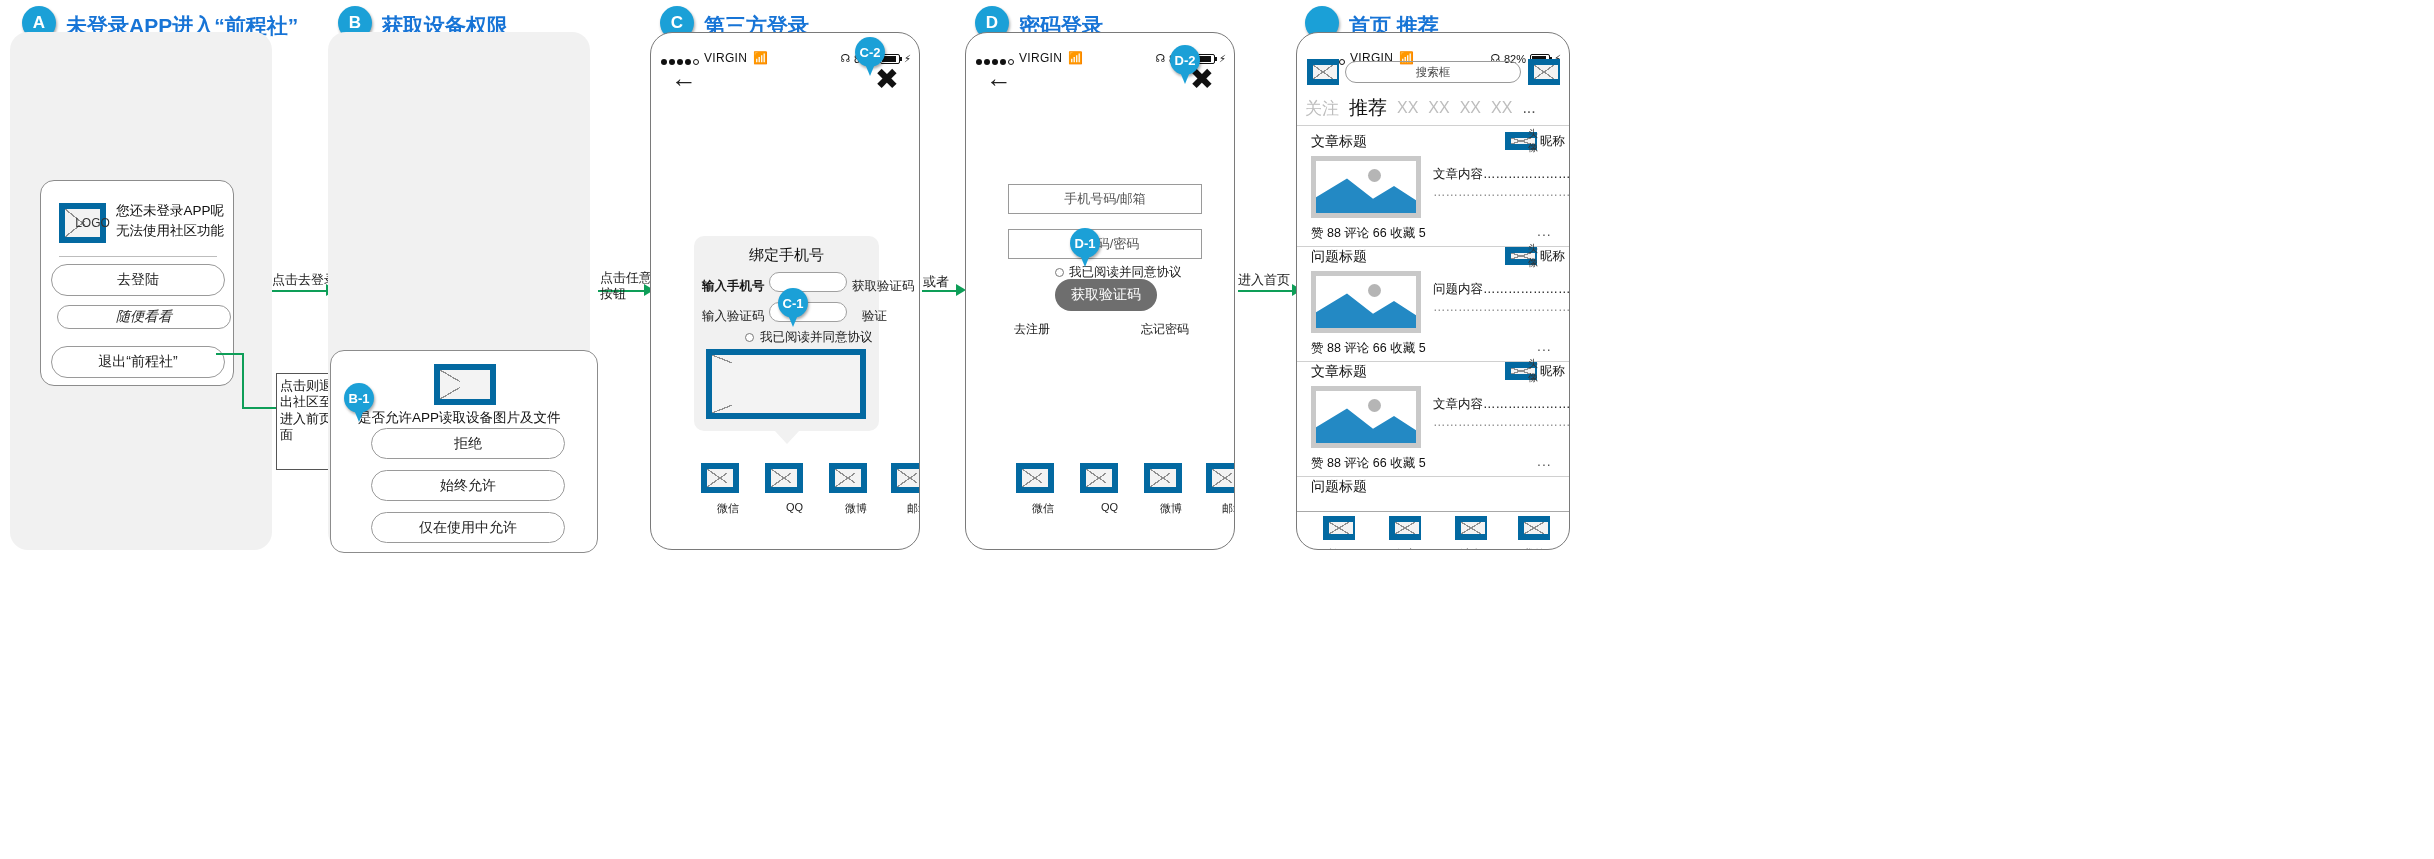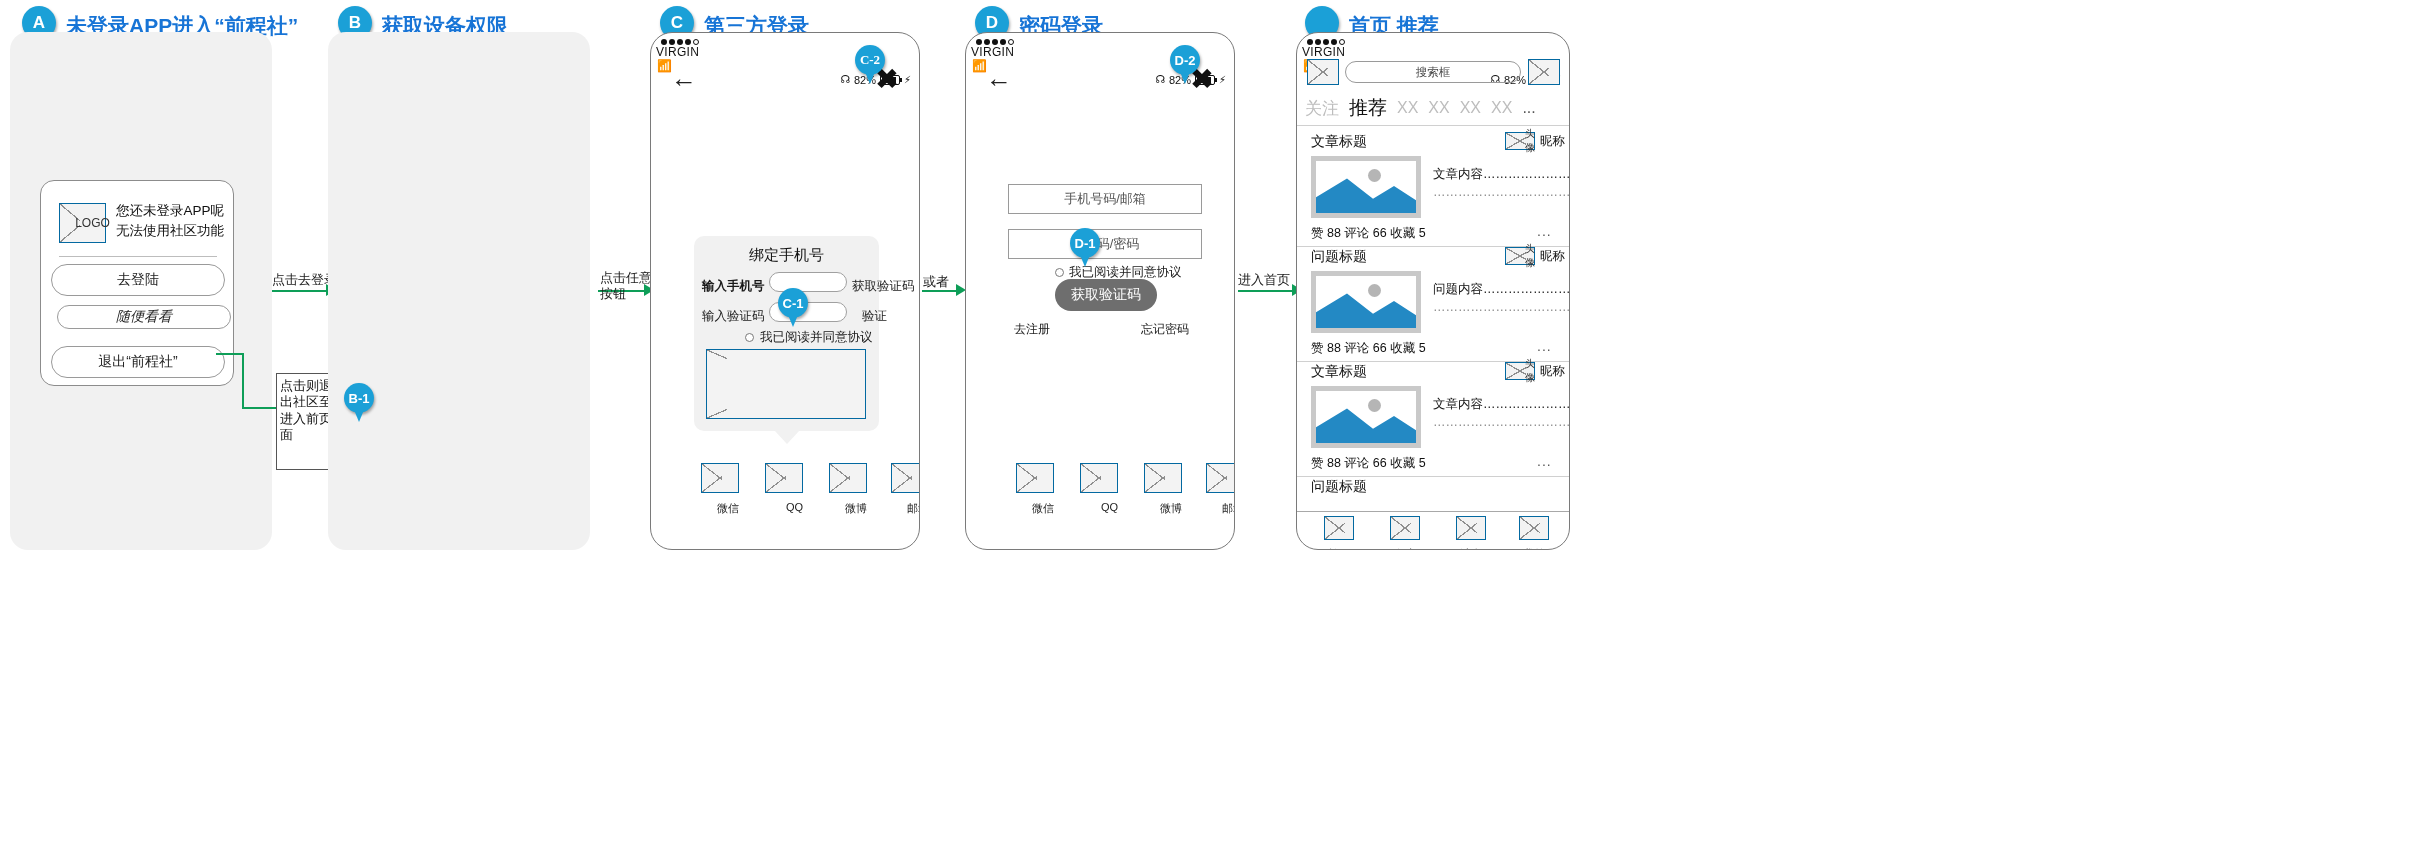--- a/index.html
+++ b/index.html
@@ -44,21 +44,21 @@
     position:absolute; background:#f1f1f1; border-radius:18px;
   }
 
   
   .wdialog {
     position:absolute; background:#ffffff; border:1px solid #8c8c8c;
     border-radius:14px;
   }
 
   .xbox {
-    position:relative; background:#f3f3f3; border:1px solid #0369a1;
+    position:relative; background:#f3f3f3; border:6px solid #0369a1;
     display:inline-block;
     padding-left:20px;
   }
   .xbox::before, .xbox::after {
     content:""; position:absolute; left:0; top:0; width:100%; height:100%;
     background:
       linear-gradient(to top right, transparent calc(50% - 0.6px), #8f8f8f calc(50% - 0.6px), #8f8f8f calc(50% + 0.6px), transparent calc(50% + 0.6px));
   }
   .xbox::after {
     background:
@@ -78,21 +78,21 @@
 
   .divider { position:absolute; background:#bdbdbd; height:1px; }
 
   
   .phone {
     position:absolute; background:#fff; border:1px solid #7a7a7a;
     border-radius:22px; overflow:hidden;
   }
   .status-bar {
     position:absolute; left:0; right:0; top:0; height:26px;
-    display:flex; align-items:flex-start; font-size:12px; color:#111;flex-direction:column;
+    display:flex; align-items:flex-end; font-size:12px; color:#111;
   }
   .sig-dots { display:inline-flex; gap:2px; align-items:center; margin-left:10px;}
   .sig-dots i { width:6px; height:6px; border-radius:50%; background:#111; display:block; }
   .sig-dots i.hollow { background:transparent; border:1px solid #111; width:6px; height:6px; }
   .carrier { margin-left:5px; font-size:12px; letter-spacing:.3px; }
   .wifi { margin-left:6px; font-size:12px; }
   .bat-wrap { margin-left:auto; margin-right:8px; display:flex; align-items:center; gap:4px; font-size:11px; }
   .bat { width:20px; height:10px; border:1px solid #111; border-radius:2px; position:relative; }
   .bat::after { content:""; position:absolute; right:-3px; top:2.5px; width:2px; height:4px; background:#111; }
   .bat > b { position:absolute; left:1px; top:1px; bottom:1px; width:80%; background:#111; display:block; }
@@ -210,20 +210,30 @@
   <div class="note-box" style="left:276px; top:373px; width:72px; height:97px;">点击则退出社区至进入前页面</div>
 
   <div class="pin" style="left:338px; top:6px;">
     <div class="head">B</div>
     <div class="tail"></div>
   </div>
   <div class="section-title" style="left:382px; top:12px;">获取设备权限</div>
 
   <div class="gray-panel" style="left:328px; top:32px; width:262px; height:518px;"></div>
 
+  <div class="wdialog" style="left:330px; top:350px; width:268px; height:203px;">
+    <div class="xbox" style="position:absolute; left:103px; top:13px; width:62px; height:41px;">
+      <span></span>
+    </div>
+    <div style="position:absolute; left:27px; top:58px; font-size:13.5px; color:#111;">是否允许APP读取设备图片及文件</div>
+
+    <div class="pill-btn" style="left:40px; top:77px; width:194px; height:31px;">拒绝</div>
+    <div class="pill-btn" style="left:40px; top:119px; width:194px; height:31px;">始终允许</div>
+    <div class="pill-btn" style="left:40px; top:161px; width:194px; height:31px;">仅在使用中允许</div>
+  </div>
   <div class="pin small" style="left:344px; top:383px; z-index:5;">
     <div class="head">B-1</div>
     <div class="tail"></div>
   </div>
 
   <div class="conn-line" style="left:598px; top:290px; width:48px;"></div>
   <div class="conn-arrow" style="left:644px; top:284px;"></div>
   <div class="conn-label" style="left:600px; top:270px;">点击任意
 按钮</div>
 
@@ -288,21 +298,21 @@
     <div class="social" style="left:160px; top:430px; width:56px;">
       <div class="xbox ico" style="width:38px; height:30px; margin:0 auto;"><span></span></div>
       <div class="nm">微博</div>
     </div>
     <div class="social" style="left:222px; top:430px; width:56px;">
       <div class="xbox ico" style="width:38px; height:30px; margin:0 auto;"><span></span></div>
       <div class="nm">邮箱</div>
     </div>
   </div>
 
-  <div class="pin small" style="left:855px; top:45px; z-index:6;font-family:Liberation Serif, serif;">
+  <div class="pin small" style="left:855px; top:37px; z-index:6;">
     <div class="head">C-2</div>
     <div class="tail"></div>
   </div>
   <div class="pin small" style="left:778px; top:288px; z-index:6;">
     <div class="head">C-1</div>
     <div class="tail"></div>
   </div>
 
   <div class="conn-line" style="left:922px; top:290px; width:36px;"></div>
   <div class="conn-arrow" style="left:956px; top:284px;"></div>

